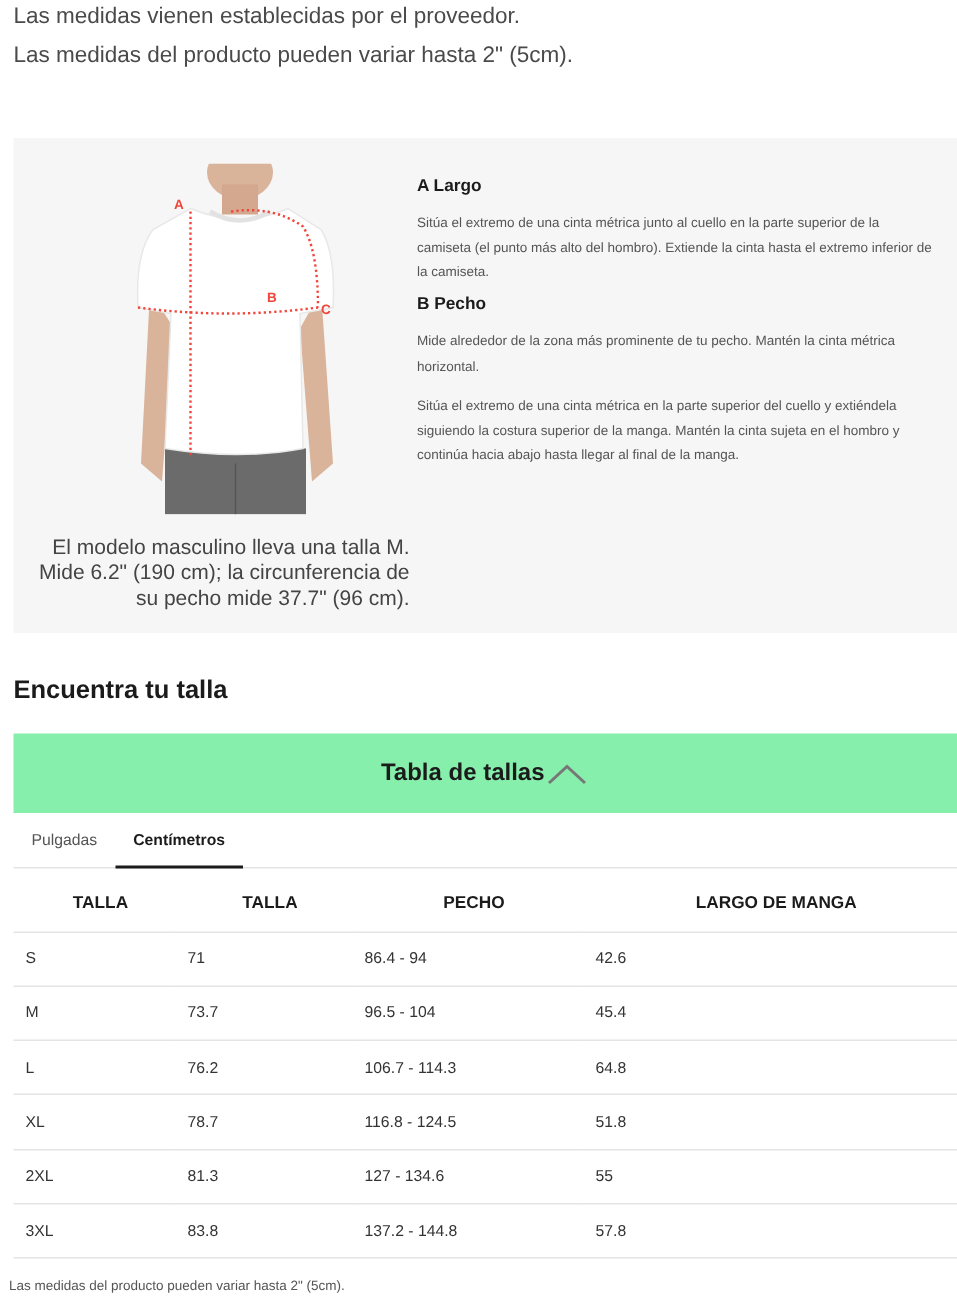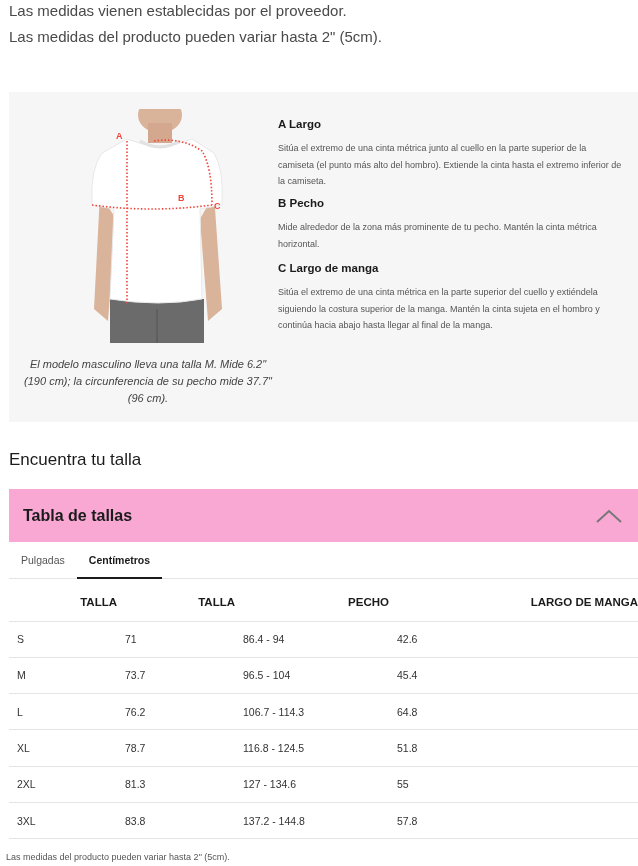--- a/index.html
+++ b/index.html
@@ -6,41 +6,41 @@
   html, body { width: 638px; height: 866px; overflow: hidden; background: #ffffff; }
   body { font-family: "Liberation Sans", sans-serif; color: #1b1b1b; position: relative; }
 
   .note { position: absolute; left: 9px; font-size: 15px; color: #4a4a4a; }
   #note1 { top: 2px; }
   #note2 { top: 28px; }
 
   .guide-panel { position: absolute; left: 9px; top: 92px; width: 629px; height: 330px; background: #f6f6f6; }
 
   .photo { position: absolute; left: 73px; top: 17px; width: 150px; height: 234px; overflow: hidden; }
-  .caption { position: absolute; left: 14px; top: 264px; width: 250px; text-align: center; font-size: 11px; line-height: 17px; color: #444; font-style: italic; }
+  .caption { position: absolute; left: 14px; top: 264px; width: 250px; text-align: right; font-size: 14px; line-height: 17px; color: #444; }
 
   .measure { position: absolute; left: 269px; width: 345px; }
   .measure h4 { font-size: 11.5px; font-weight: bold; color: #1b1b1b; margin-bottom: 10px; }
   .measure p { font-size: 9px; line-height: 16.5px; color: #555; }
   #m-a { top: 26px; }
   #m-b { top: 105px; }
   #m-c { top: 170px; }
 
-  .section-title { position: absolute; left: 9px; top: 450px; font-size: 17px; font-weight: normal; color: #1b1b1b; }
+  .section-title { position: absolute; left: 9px; top: 450px; font-size: 17px; font-weight: bold; color: #1b1b1b; }
 
-  .acc-header { position: absolute; left: 9px; top: 489px; width: 629px; height: 53px; background: #f9a8d4; display: flex; align-items: center; justify-content: space-between; padding: 0 14px; cursor: pointer; }
+  .acc-header { position: absolute; left: 9px; top: 489px; width: 629px; height: 53px; background: #86efac; display: flex; align-items: center; justify-content: center; padding: 0 14px; cursor: pointer; }
   .acc-title { font-size: 16px; font-weight: bold; color: #1b1b1b; }
   .chev { width: 30px; height: 20px; }
 
   .tabs { position: absolute; left: 9px; top: 543px; width: 629px; height: 36px; border-bottom: 1px solid #e4e4e4; display: flex; text-align: center; }
   .tab { font-size: 10.5px; height: 36px; line-height: 34px; padding: 0 12px; color: #555; cursor: pointer; }
   .tab.active { color: #1b1b1b; font-weight: bold; border-bottom: 2px solid #1b1b1b; padding: 0 12px; }
 
   table.sizes { position: absolute; left: 9px; top: 583px; width: 629px; border-collapse: collapse; font-size: 11px; }
-  table.sizes th { text-align: right; font-weight: bold; font-size: 11.5px; color: #1b1b1b; height: 38px; border-bottom: 1px solid #e4e4e4; padding-left: 8px; }
+  table.sizes th { text-align: center; font-weight: bold; font-size: 11.5px; color: #1b1b1b; height: 38px; border-bottom: 1px solid #e4e4e4; padding-left: 8px; }
   table.sizes td { height: 36.3px; border-bottom: 1px solid #e4e4e4; color: #333; padding-left: 8px; font-size: 10.5px; }
   .c1 { width: 108px; } .c2 { width: 118px; } .c3 { width: 154px; }
 
   .footnote { position: absolute; left: 6px; top: 852px; font-size: 9px; color: #555; }
 </style>
 </head>
 <body>
 
 <div id="note1" class="note">Las medidas vienen establecidas por el proveedor.</div>
 <div id="note2" class="note">Las medidas del producto pueden variar hasta 2" (5cm).</div>
@@ -74,21 +74,20 @@
 
   <div id="m-b" class="measure">
     <h4>B Pecho</h4>
     <p>Mide alrededor de la zona más prominente de tu pecho. Mantén la cinta métrica horizontal.</p>
   </div>
   <div id="m-a" class="measure">
     <h4>A Largo</h4>
     <p>Sitúa el extremo de una cinta métrica junto al cuello en la parte superior de la camiseta (el punto más alto del hombro). Extiende la cinta hasta el extremo inferior de la camiseta.</p>
   </div>
   <div id="m-c" class="measure">
-    <h4>C Largo de manga</h4>
     <p>Sitúa el extremo de una cinta métrica en la parte superior del cuello y extiéndela siguiendo la costura superior de la manga. Mantén la cinta sujeta en el hombro y continúa hacia abajo hasta llegar al final de la manga.</p>
   </div>
 </section>
 
 <h2 class="section-title">Encuentra tu talla</h2>
 
 <div class="acc-header">
   <span class="acc-title">Tabla de tallas</span>
   <svg class="chev" viewBox="0 0 30 20">
     <polyline points="3,16 15,5 27,16" fill="none" stroke="#777" stroke-width="2"></polyline>

